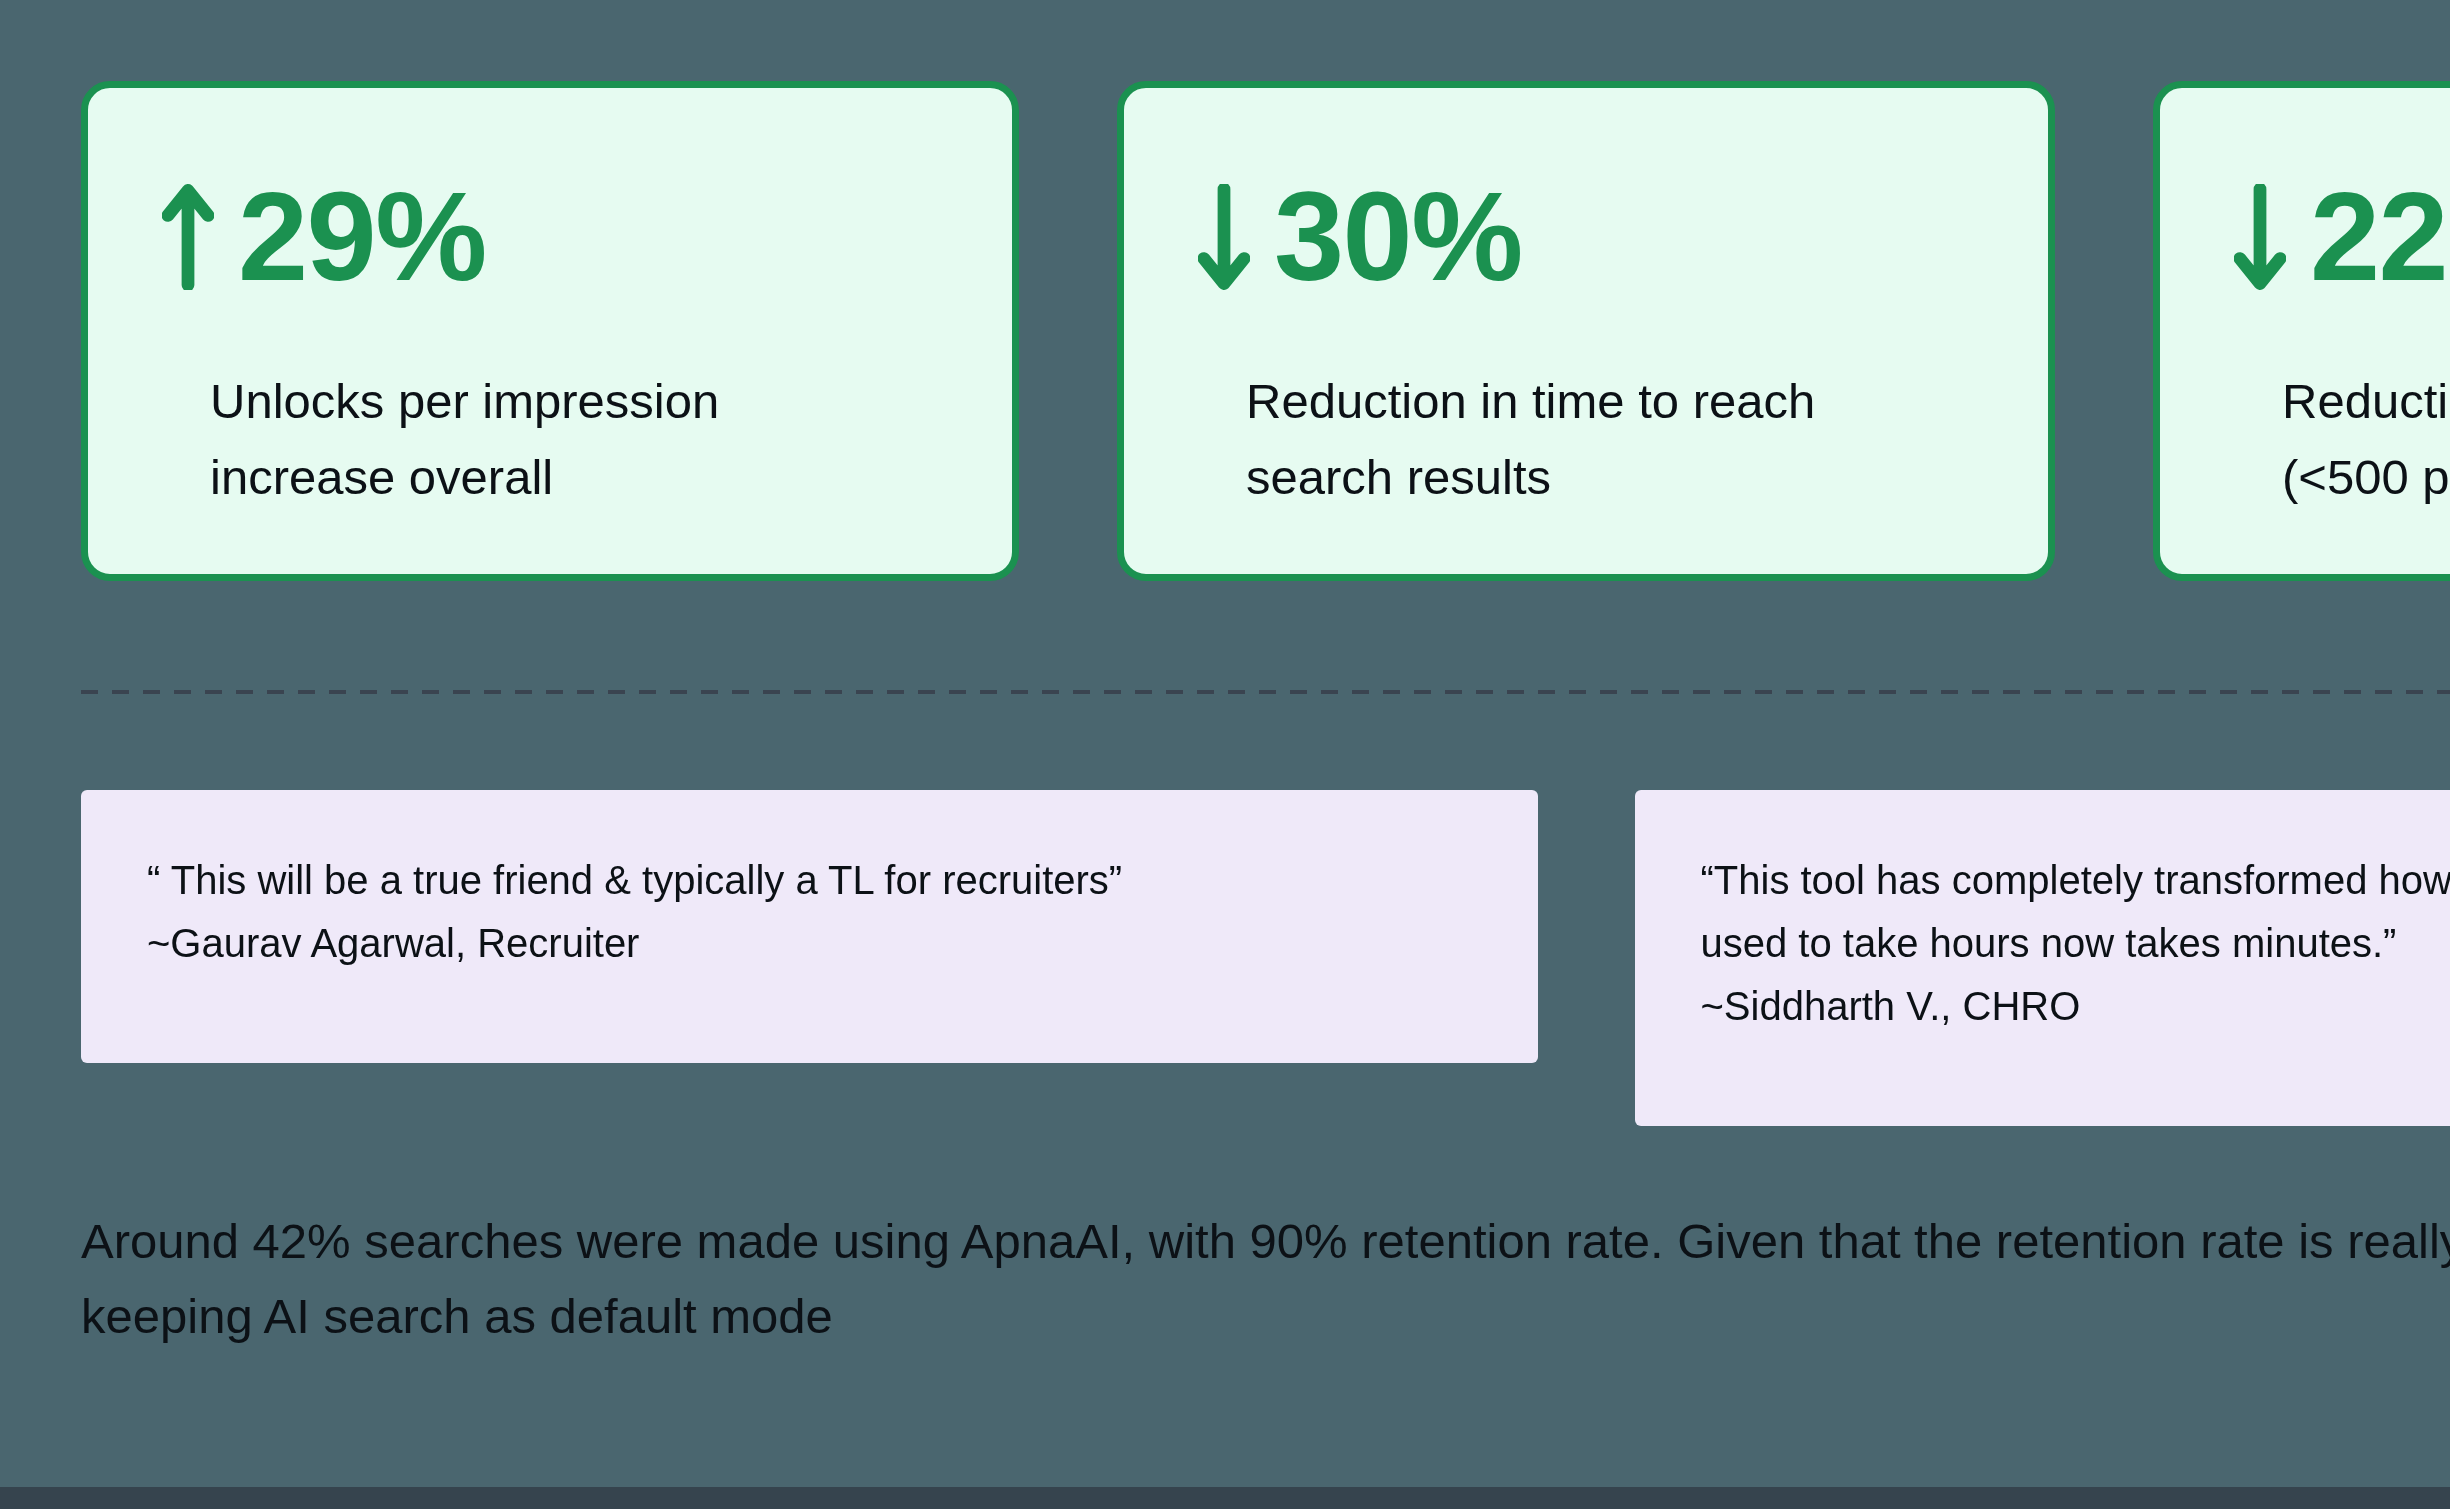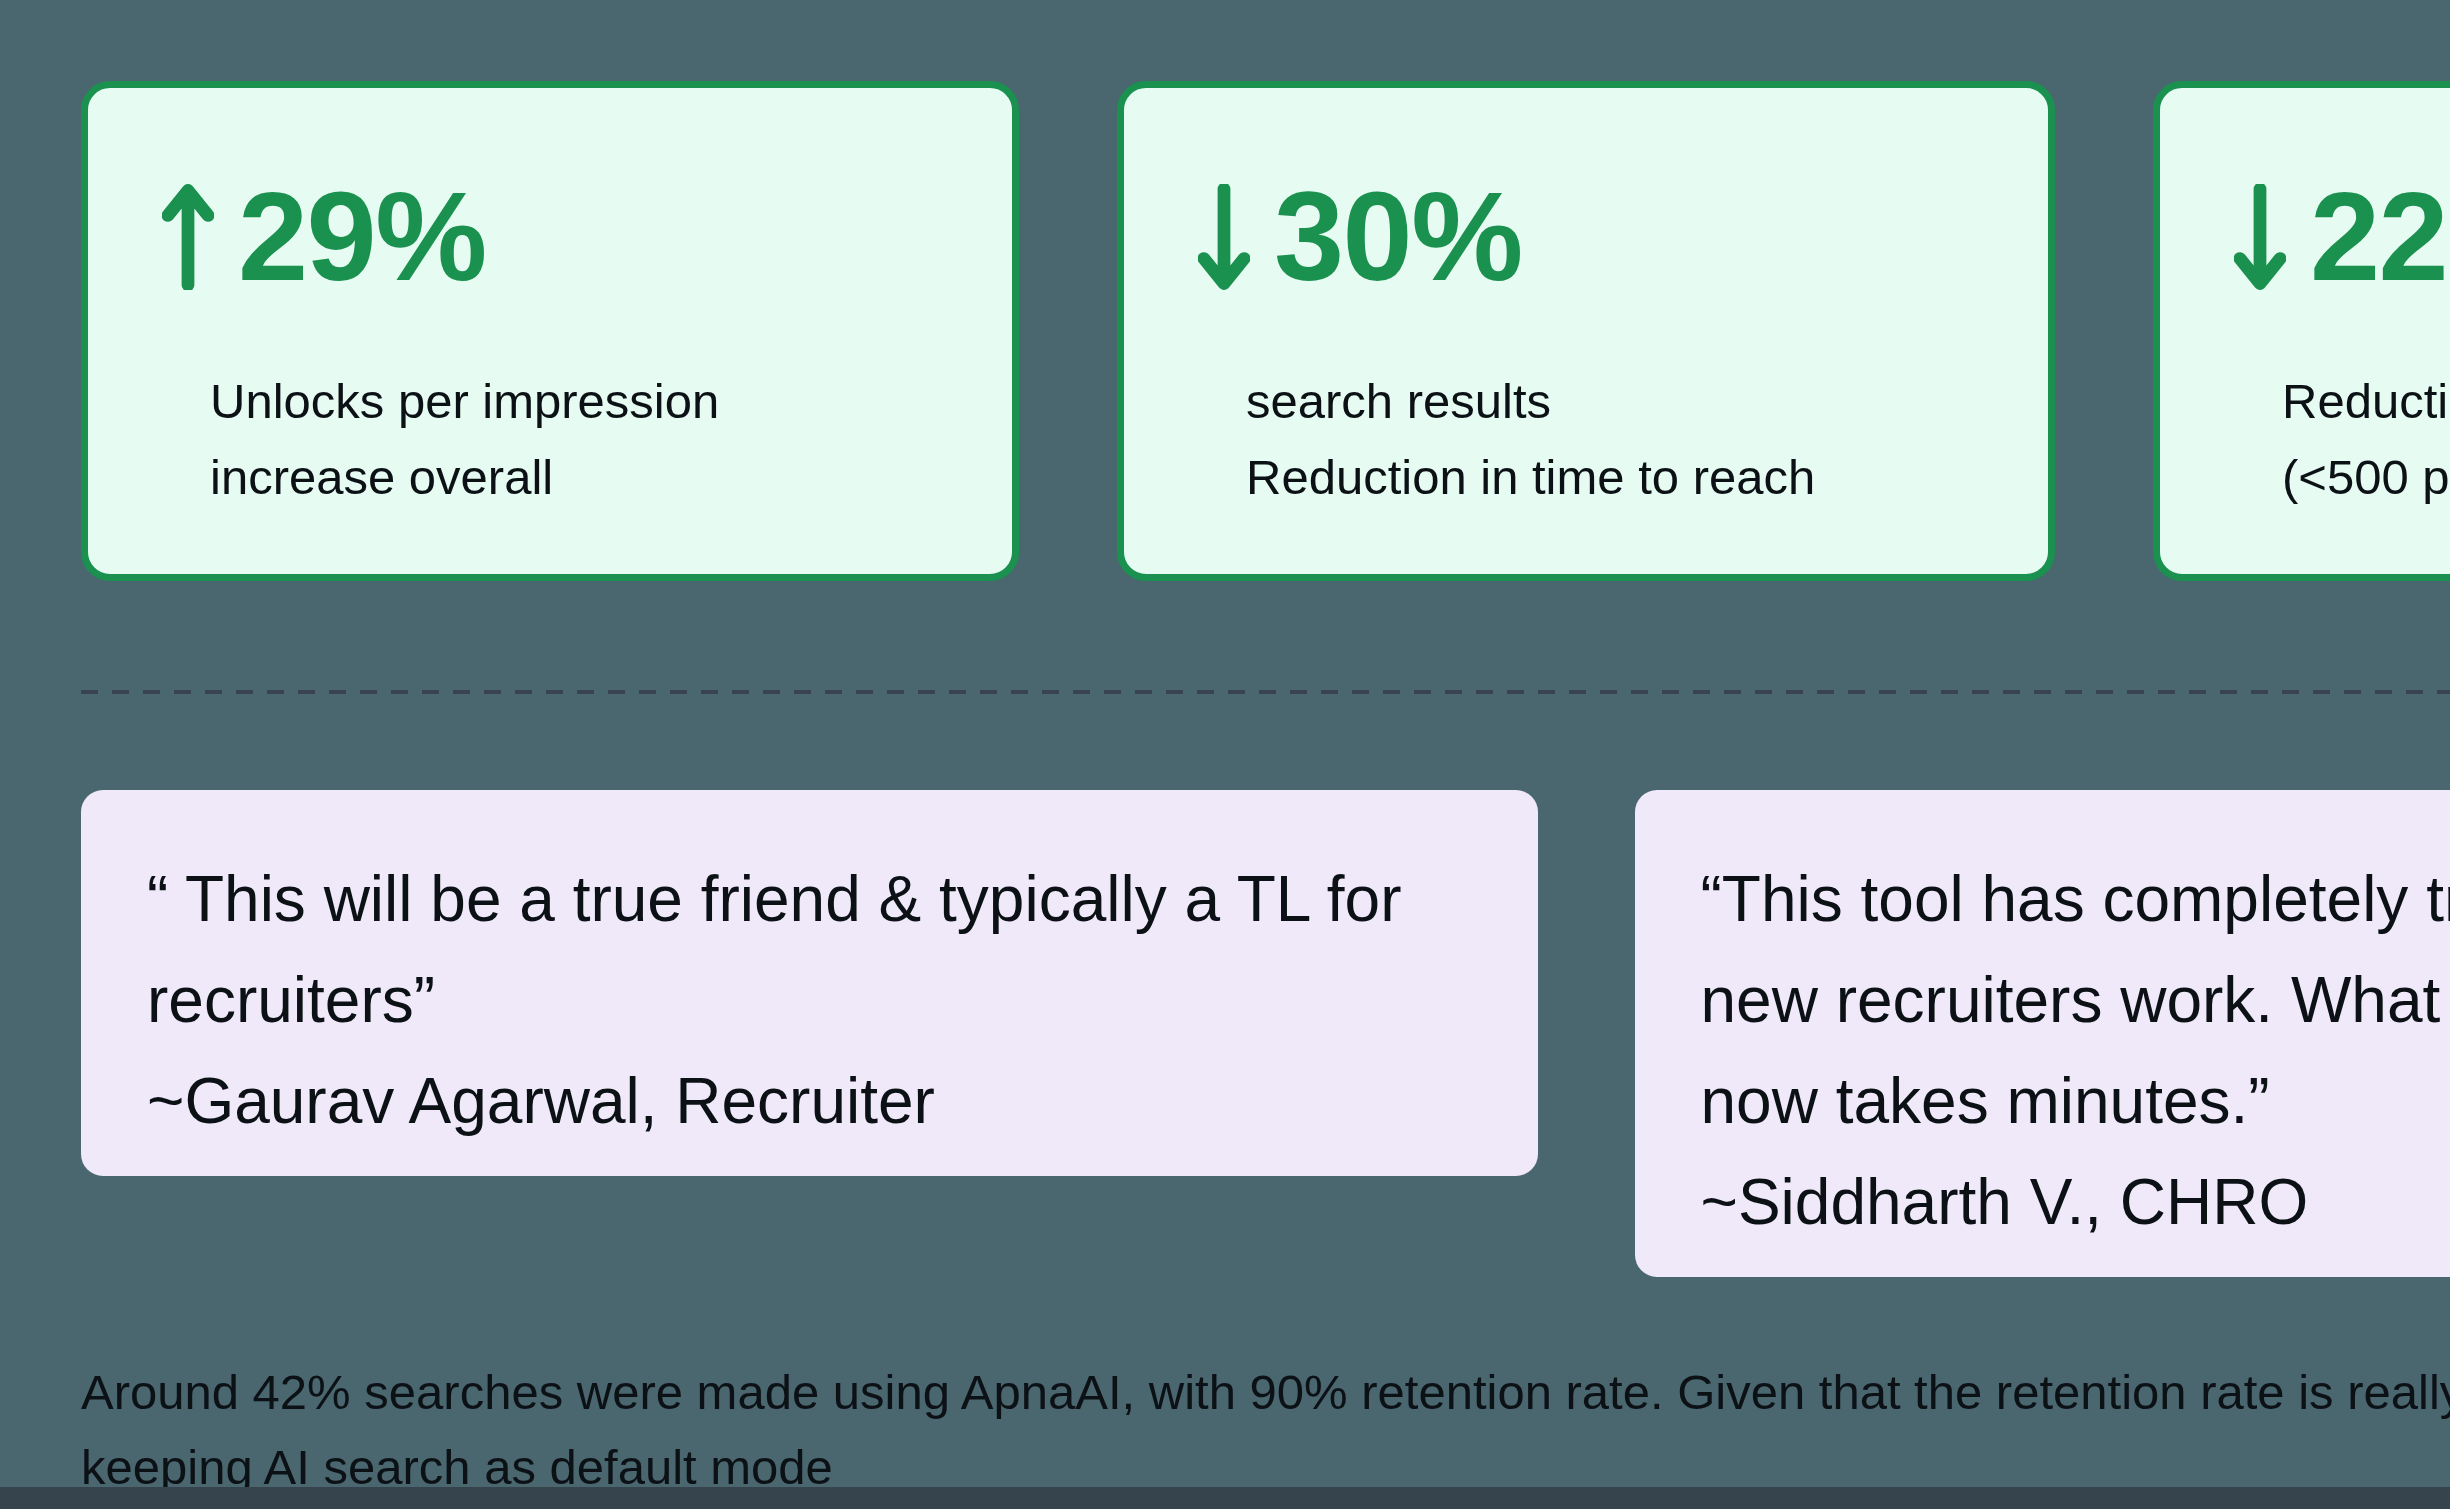--- a/index.html
+++ b/index.html
@@ -75,23 +75,23 @@
   .quotes-row {
     margin-top: 96px;
     display: flex;
     gap: 97px;
     align-items: flex-start;
   }
   .quote-card {
     box-sizing: border-box;
     width: 1460px;
     background: #EFE9F9;
-    border-radius: 22px;
-    padding: 59px 66px 24px 66px;
-    font-size: 64px;
+    border-radius: 6px;
+    padding: 59px 66px 88px 66px;
+    font-size: 40px;
     line-height: 1.58;
   }
   .quote-text { }
   .quote-attribution { }
 
   
   .footnote {
     margin-top: 78px;
     width: 3010px;
     font-size: 49px;
@@ -131,22 +131,22 @@
       </div>
 
       <div class="stat-card">
         <div class="stat-value-row">
           <svg class="stat-arrow-svg" width="52" height="106" viewBox="0 0 106 216">
             <path d="M53 10 L53 196 M12 152 L53 203 L94 152" fill="none" stroke="#1B9150" stroke-width="26" stroke-linecap="round" stroke-linejoin="round"></path>
           </svg>
           <div class="stat-value">30%</div>
         </div>
         <div class="stat-label">
+          <span>Reduction in time to reach</span>
           <span>search results</span>
-          <span>Reduction in time to reach</span>
         </div>
       </div>
 
       <div class="stat-card">
         <div class="stat-value-row">
           <svg class="stat-arrow-svg" width="52" height="106" viewBox="0 0 106 216">
             <path d="M53 10 L53 196 M12 152 L53 203 L94 152" fill="none" stroke="#1B9150" stroke-width="26" stroke-linecap="round" stroke-linejoin="round"></path>
           </svg>
           <div class="stat-value">22%</div>
         </div>

